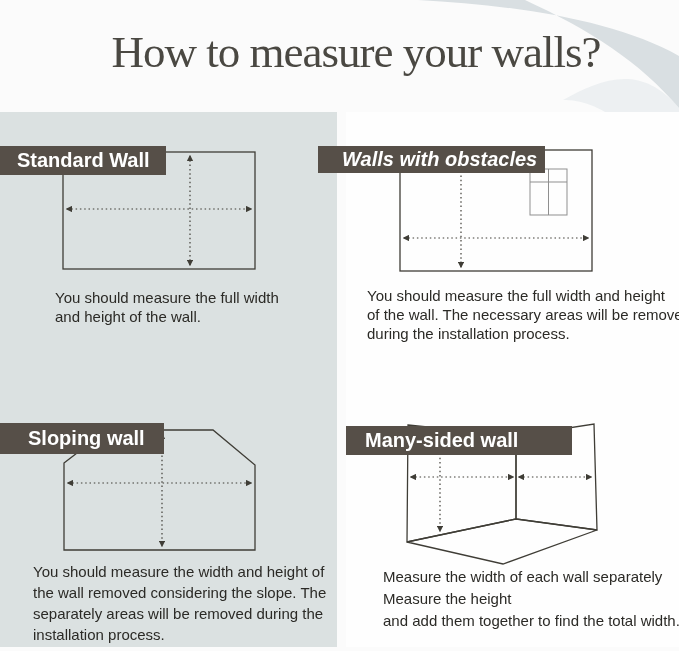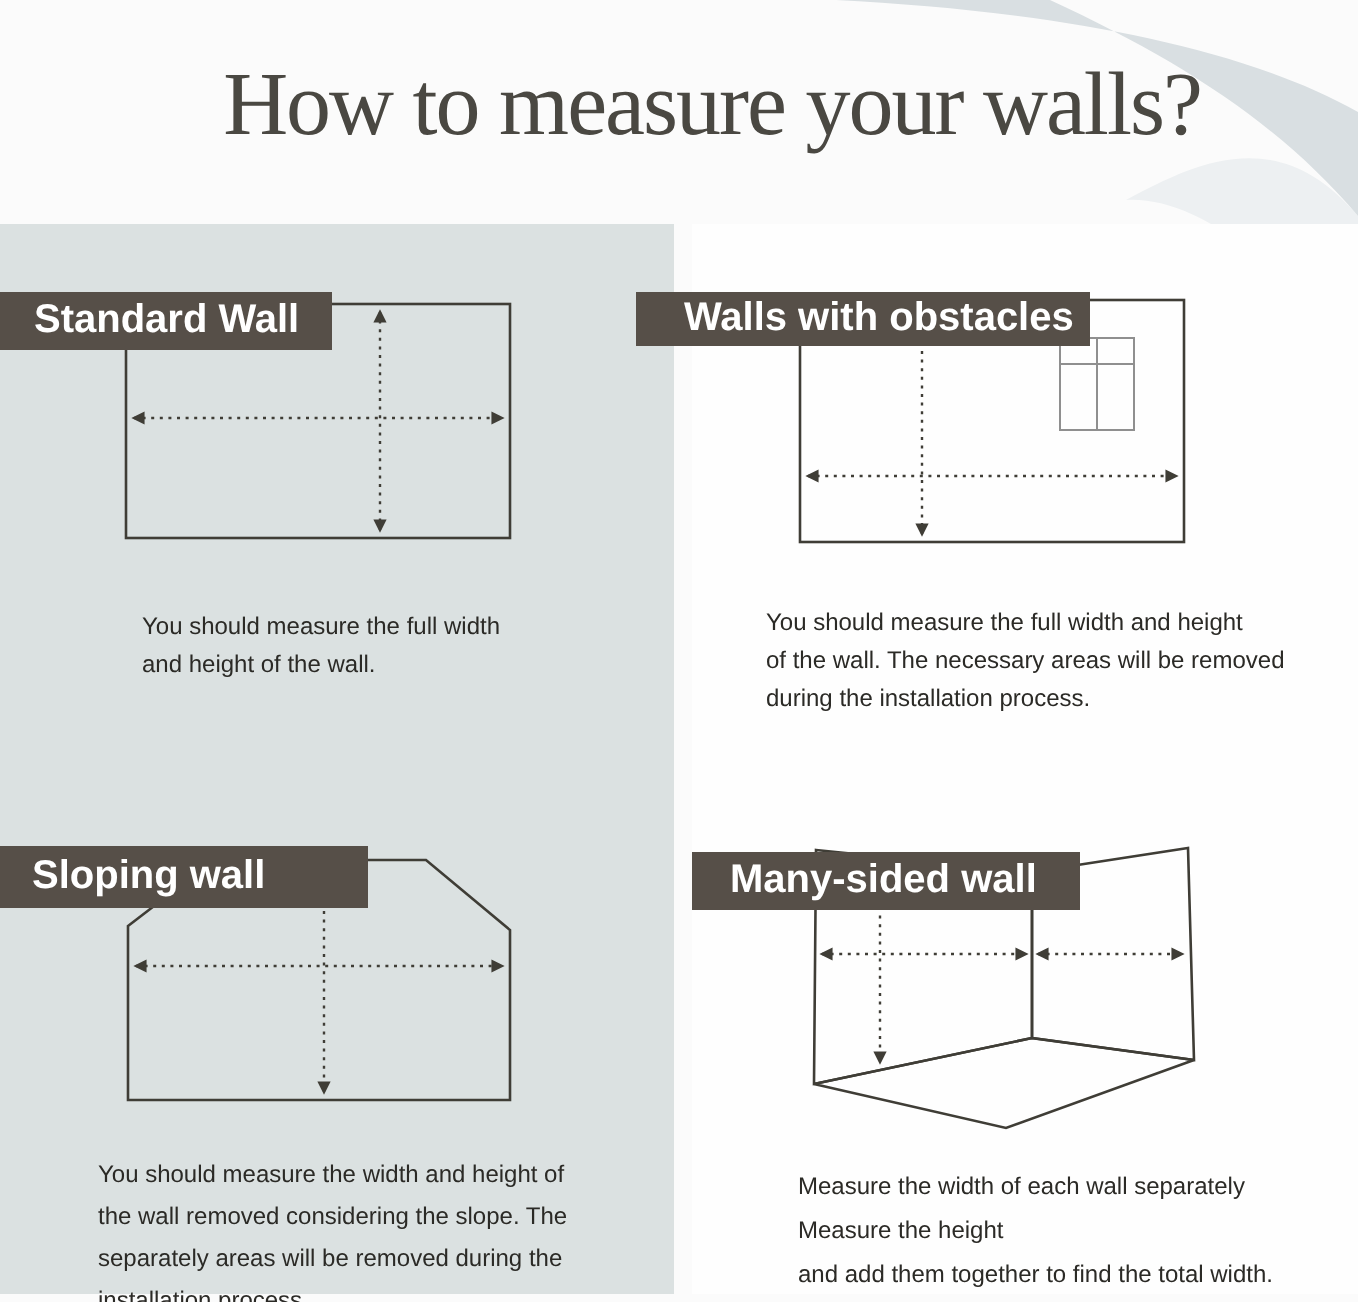--- a/index.html
+++ b/index.html
@@ -24,31 +24,31 @@
   .section-bar{
     position:absolute;z-index:3;
     background:var(--header-bar,#564f48);
     color:var(--header-text,#fff);
     font-size:20px;font-weight:bold;
     display:flex;align-items:center;
     box-sizing:border-box;
     margin-top:36px;
   }
   .bar-standard{left:0;top:110px;width:166px;height:29px;padding-left:17px;}
-  .bar-obstacles{left:318px;top:110px;width:227px;height:27px;padding-left:24px;}
-  .bar-sloping{left:0;top:387px;width:184px;height:31px;padding-left:16px;align-items:center;}
-  .bar-many{left:346px;top:390px;width:194px;height:29px;padding-left:19px;}
+  .bar-obstacles{left:318px;top:110px;width:227px;height:27px;padding-left:24px;font-style:italic;}
+  .bar-sloping{left:0;top:387px;width:164px;height:31px;padding-left:28px;align-items:center;}
+  .bar-many{left:346px;top:390px;width:226px;height:29px;padding-left:19px;}
   .diagram{position:absolute;z-index:2;}
   .d-standard{left:55px;top:140px;}
   .d-obstacles{left:395px;top:145px;}
   .d-sloping{left:55px;top:420px;}
   .d-many{left:395px;top:415px;}
   .desc{
-    position:absolute;z-index:2;margin:16px;
-    font-size:12px;color:var(--body-text,#2b2a26);
+    position:absolute;z-index:2;margin:0;
+    font-size:15px;color:var(--body-text,#2b2a26);
   }
   .desc div{white-space:nowrap;}
   .desc-standard{left:55px;top:288px;line-height:19px;}
   .desc-obstacles{left:367px;top:286px;line-height:19px;}
   .desc-sloping{left:33px;top:561px;line-height:21px;}
   .desc-many{left:383px;top:566px;line-height:22px;}
   .wall-line{fill:none;stroke:var(--diagram-line,#3f3d36);stroke-width:1.3;}
   .dash{stroke:var(--diagram-line,#3f3d36);stroke-width:1.2;stroke-dasharray:1.5 2.8;fill:none;}
   .win{fill:none;stroke:var(--window-line,#8f8f8f);stroke-width:1;}
 </style>

